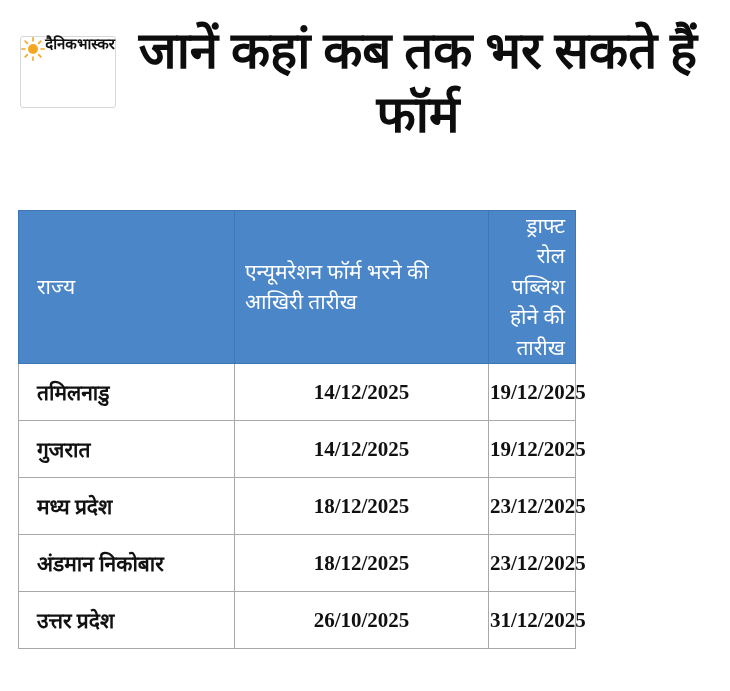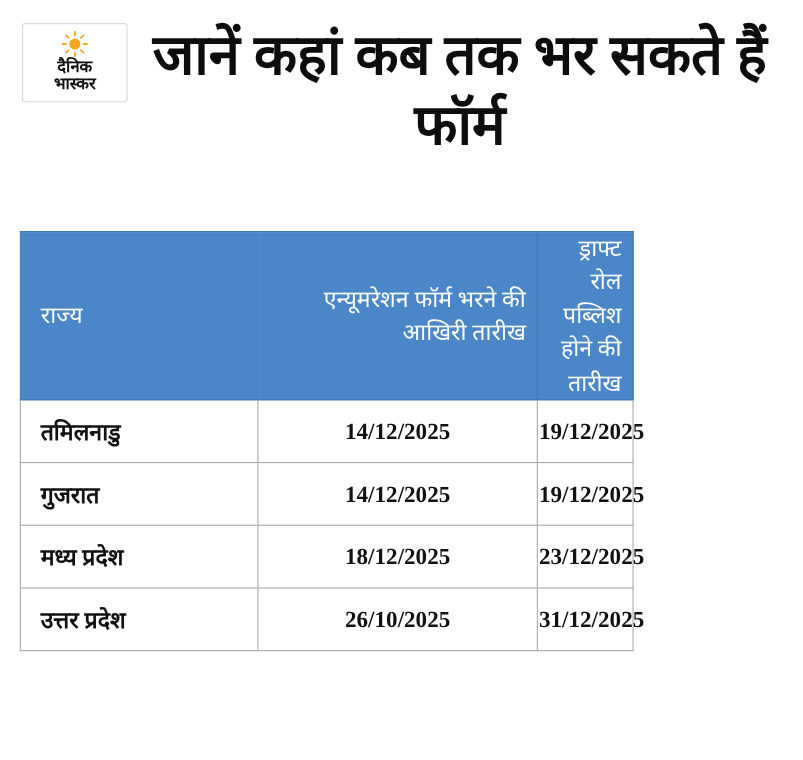--- a/index.html
+++ b/index.html
@@ -29,25 +29,25 @@
     box-sizing: border-box;
   }
   .logo {
     width: 96px;
     height: 72px;
     border: 1px solid #d8d8d8;
     border-radius: 3px;
     background: #ffffff;
     box-sizing: border-box;
     display: flex;
-    flex-direction: column;
-    align-items: center;
+    flex-direction: row;
+    align-items: flex-start;
     justify-content: center;
     flex: 0 0 auto;
-    margin-top: 3px;
+    margin-top: 18px;
   }
   .logo-sun {
     width: 24px;
     height: 24px;
     position: relative;
     margin-bottom: 2px;
   }
   .logo-text-1 {
     font-family: "Liberation Serif", serif;
     font-weight: bold;
@@ -105,21 +105,21 @@
     height: 116px;
     vertical-align: middle;
     border-color: #3f77b4;
   }
   .th-state {
     text-align: left;
     padding: 0 0 0 18px;
     width: 216px;
   }
   .th-col2 {
-    text-align: right;
+    text-align: left;
     padding: 0 10px;
     width: 254px;
   }
   .th-col3 {
     text-align: right;
     padding: 0 10px;
   }
   table.data tbody td {
     height: 57px;
     font-family: "Liberation Serif", serif;
@@ -189,20 +189,25 @@
           <td class="state">गुजरात</td>
           <td class="date">14/12/2025</td>
           <td class="date">19/12/2025</td>
         </tr>
         <tr>
           <td class="state">मध्य प्रदेश</td>
           <td class="date">18/12/2025</td>
           <td class="date">23/12/2025</td>
         </tr>
         <tr>
+          <td class="state">अंडमान निकोबार</td>
+          <td class="date">18/12/2025</td>
+          <td class="date">23/12/2025</td>
+        </tr>
+        <tr>
           <td class="state">उत्तर प्रदेश</td>
           <td class="date">26/10/2025</td>
           <td class="date">31/12/2025</td>
         </tr>
       </tbody>
     </table>
   </div>
 
 </div>
 

